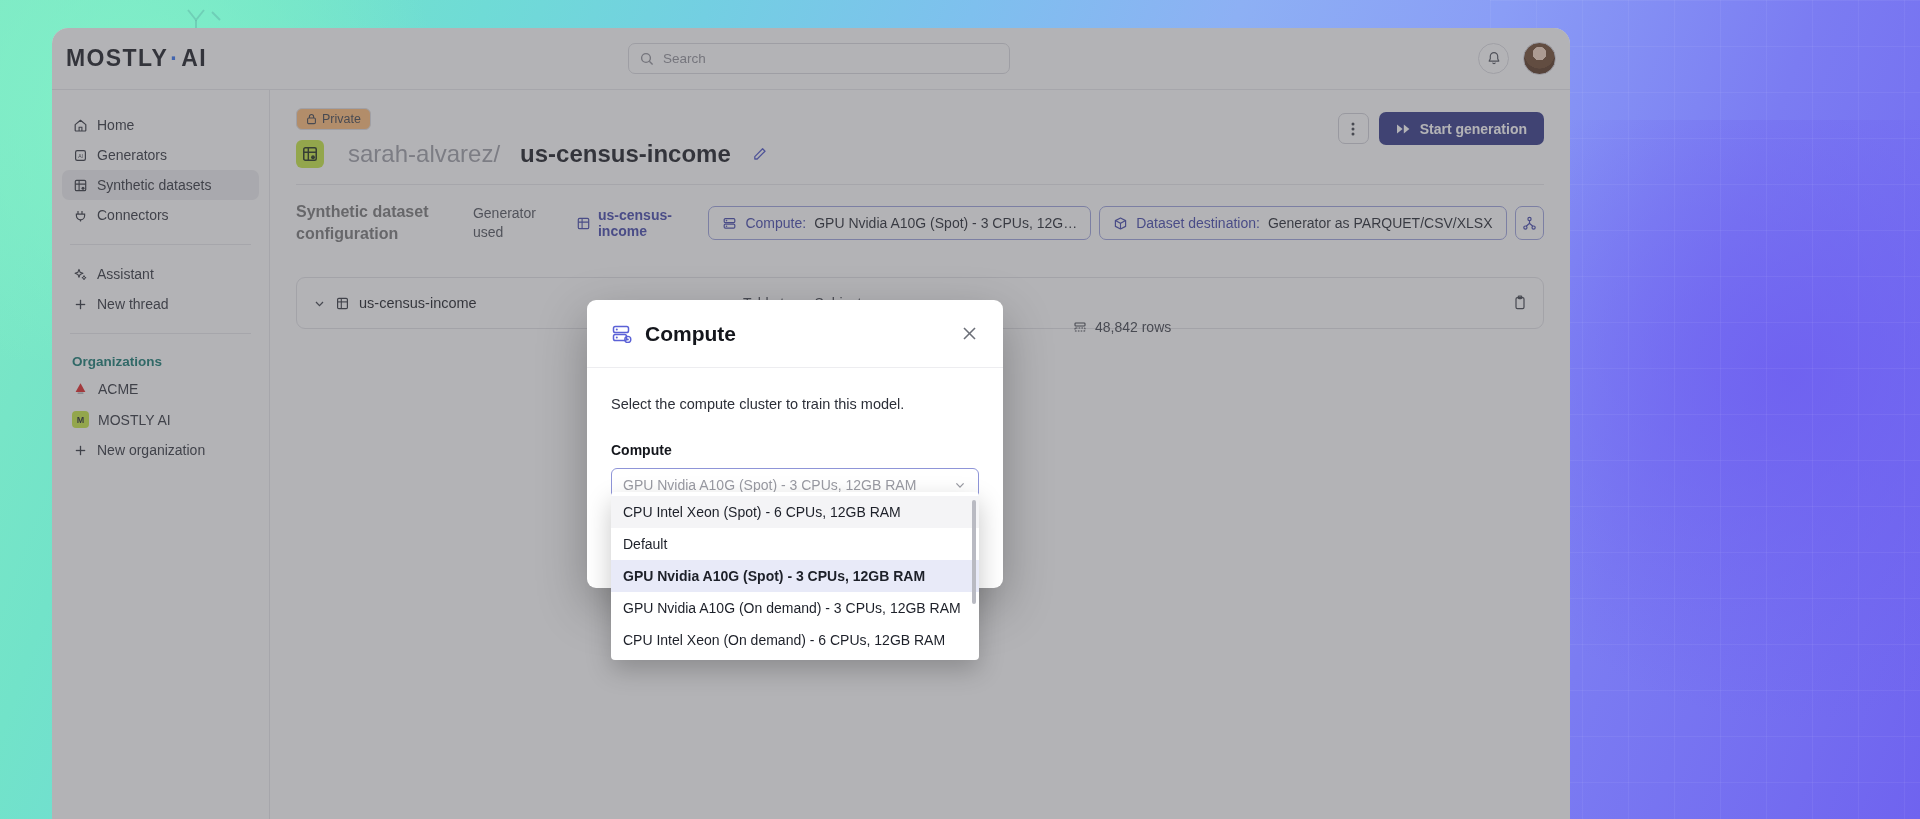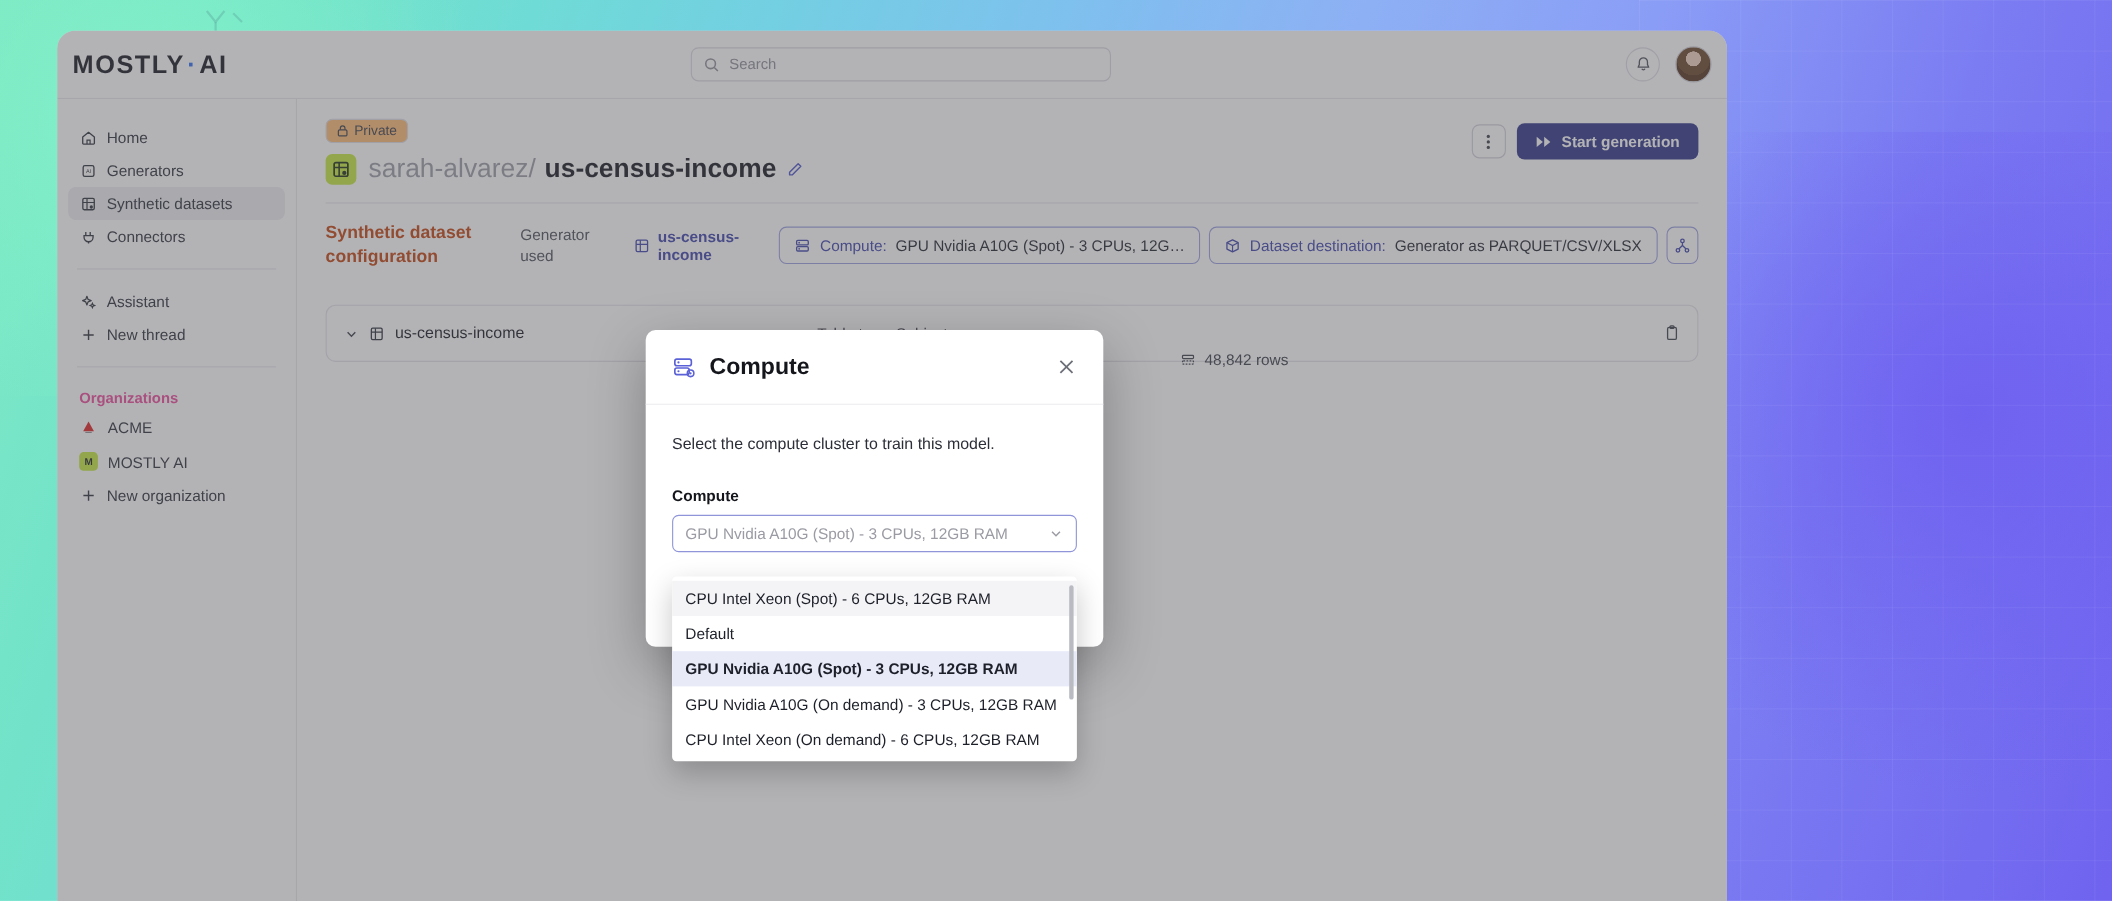--- a/index.html
+++ b/index.html
@@ -87,58 +87,58 @@
     padding: 20px 0 0 0;
   }
   .nav-item {
     display: flex; align-items: center; gap: 9px;
     margin: 0 10px; padding: 7px 10px; border-radius: 7px;
     font-size: 14px; color: #2c2f38; cursor: pointer;
   }
   .nav-item.active { background: #ededf0; }
   .nav-item .ico { width: 16px; height: 16px; display:flex; align-items:center; justify-content:center; flex:none; }
   .nav-sep { height: 1px; background: #e7e7ea; margin: 14px 18px; }
-  .nav-head { font-size: 13.5px; font-weight: 700; color: #ec4899; padding: 6px 20px 4px; margin-top: 13px; }
+  .nav-head { font-size: 13.5px; font-weight: 700; color: #0f766e; padding: 6px 20px 4px; margin-top: 13px; }
   .org-badge {
     width: 17px; height: 17px; border-radius: 4px; flex: none;
     display: flex; align-items: center; justify-content: center;
     font-size: 9px; font-weight: 700;
   }
   .org-acme { background: #ffffff; color: #e02020; font-size: 13px; }
   .org-mostly { background: #c5e83b; color: #1a1d24; }
 
   
   .main { flex: 1; min-width: 0; padding: 18px 26px 0 26px; position: relative; }
   .pill-private {
     display: inline-flex; align-items: center; gap: 5px;
     border: 1px solid #dcdce1; border-radius: 6px;
     padding: 3px 9px; font-size: 12.5px; color: #3a3d46; background: #fdba74;
   }
   .title-row { display: flex; align-items: center; gap: 11px; margin-top: 10px; }
   .ds-icon {
     width: 28px; height: 28px; border-radius: 6px; background: #c5e83b;
     display: flex; align-items: center; justify-content: center; flex: none;
   }
-  .title { font-size: 24px; color: #14161c; display: flex; align-items: center; gap: 8px; }
+  .title { font-size: 24px; color: #14161c; display: flex; align-items: center; gap: 20px; margin-left: 13px; }
   .title .owner { color: #9a9ba3; font-weight: 400; }
   .title .name { font-weight: 700; }
   .title-actions { position: absolute; right: 26px; top: 22px; display: flex; gap: 10px; align-items: center; }
   .kebab {
     width: 31px; height: 31px; border: 1px solid #cfcfd6; border-radius: 7px;
     display: flex; align-items: center; justify-content: center; background: #fff; cursor: pointer;
   }
   .btn-primary {
     height: 33px; background: #2c3184; color: #fff; border-radius: 7px;
     display: flex; align-items: center; gap: 9px; padding: 0 17px;
     font-size: 14px; font-weight: 700; cursor: pointer;
   }
   .hr { height: 1px; background: #e7e7ea; margin: 16px 0 0 0; }
 
   .config-row { display: flex; align-items: center; gap: 0; margin-top: 16px; }
-  .cfg-label { font-size: 16px; font-weight: 700; color: #c2410c; width: 206px; line-height: 1.38; }
+  .cfg-label { font-size: 16px; font-weight: 700; color: #737373; width: 206px; line-height: 1.38; }
   .cfg-sub { font-size: 14px; color: #4b4e57; width: 120px; line-height: 1.38; }
   .chip-plain {
     display: inline-flex; align-items: center; gap: 7px;
     font-size: 14px; font-weight: 700; color: #3d42a8; cursor: pointer;
   }
   .chip {
     display: inline-flex; align-items: center; gap: 8px;
     border: 1px solid #9aa0dd; border-radius: 7px; background: #fff;
     height: 34px; padding: 0 13px; font-size: 14px; cursor: pointer;
     margin-left: 8px; white-space: nowrap;
@@ -180,21 +180,21 @@
   .field-label { font-size: 14px; font-weight: 700; color: #14161c; margin-top: 30px; }
   .select {
     margin-top: 10px; height: 34px; border: 1px solid #8f95d8; border-radius: 6px;
     display: flex; align-items: center; padding: 0 11px; cursor: pointer;
   }
   .select .val { font-size: 14px; color: #9a9ba3; }
   .select .chev { margin-left: auto; color: #9a9ba3; }
   .modal-footer { height: 66px; }
 
   .dropdown {
-    position: absolute; left: 24px; top: 224px; width: 368px;
+    position: absolute; left: 24px; top: 192px; width: 368px;
     background: #fff; border-radius: 4px;
     box-shadow: 0 10px 26px rgba(0,0,0,.22);
     padding: 4px 0; z-index: 70; max-height: 170px; overflow: hidden;
   }
   .opt {
     height: 32px; display: flex; align-items: center; padding: 0 12px;
     font-size: 14px; color: #1d2029; cursor: pointer; white-space: nowrap;
   }
   .opt.hover { background: #f4f4f6; }
   .opt.selected { background: #e8eaf8; font-weight: 700; }

